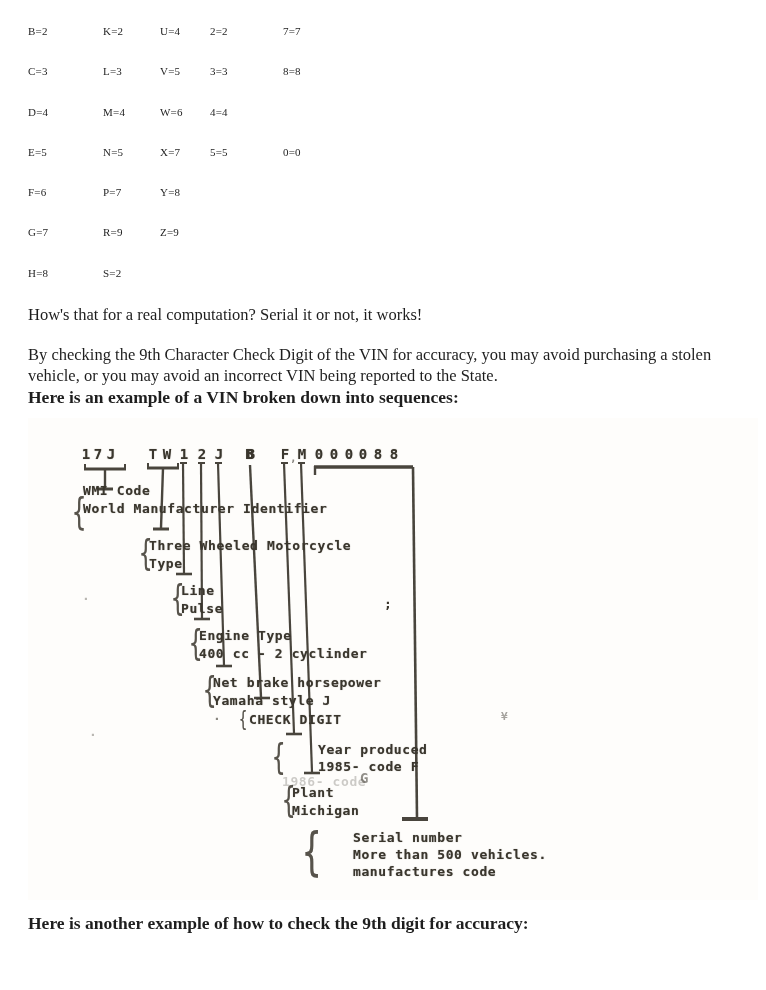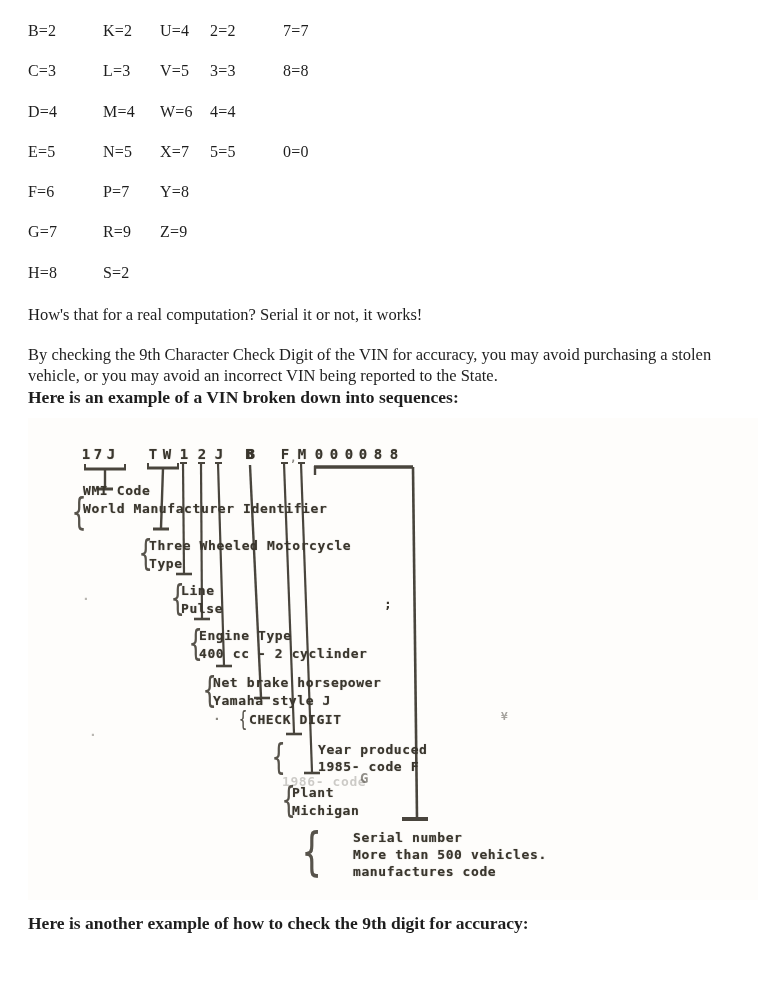--- a/index.html
+++ b/index.html
@@ -7,21 +7,21 @@
     width:766px;height:990px;overflow:hidden;
     background:#ffffff;
     font-family:"Liberation Serif", serif;
     color:#1e1e1e;
   }
   .page{position:relative;width:766px;height:990px;padding:22px 0 0 28px;box-sizing:border-box;}
 
   
   .vtable{display:grid;grid-template-rows:repeat(7,40.3px);}
   .vrow{display:grid;grid-template-columns:75px 57px 50px 73px auto;align-content:start;}
-  .vcell{font-size:16px;line-height:18px;letter-spacing:.2px;}
+  .vcell{font-size:11px;line-height:18px;letter-spacing:.2px;}
 
   p.body-text{width:705px;margin:0;font-size:16.5px;line-height:21px;}
   p.p1{margin-top:0px;}
   p.p2{margin-top:19px;}
   h3.sec{margin:0;font-size:17.5px;line-height:22px;font-weight:bold;}
   h3.h1x{}
   h3.h2x{margin-top:12px;}
 
   
   .diagram{

